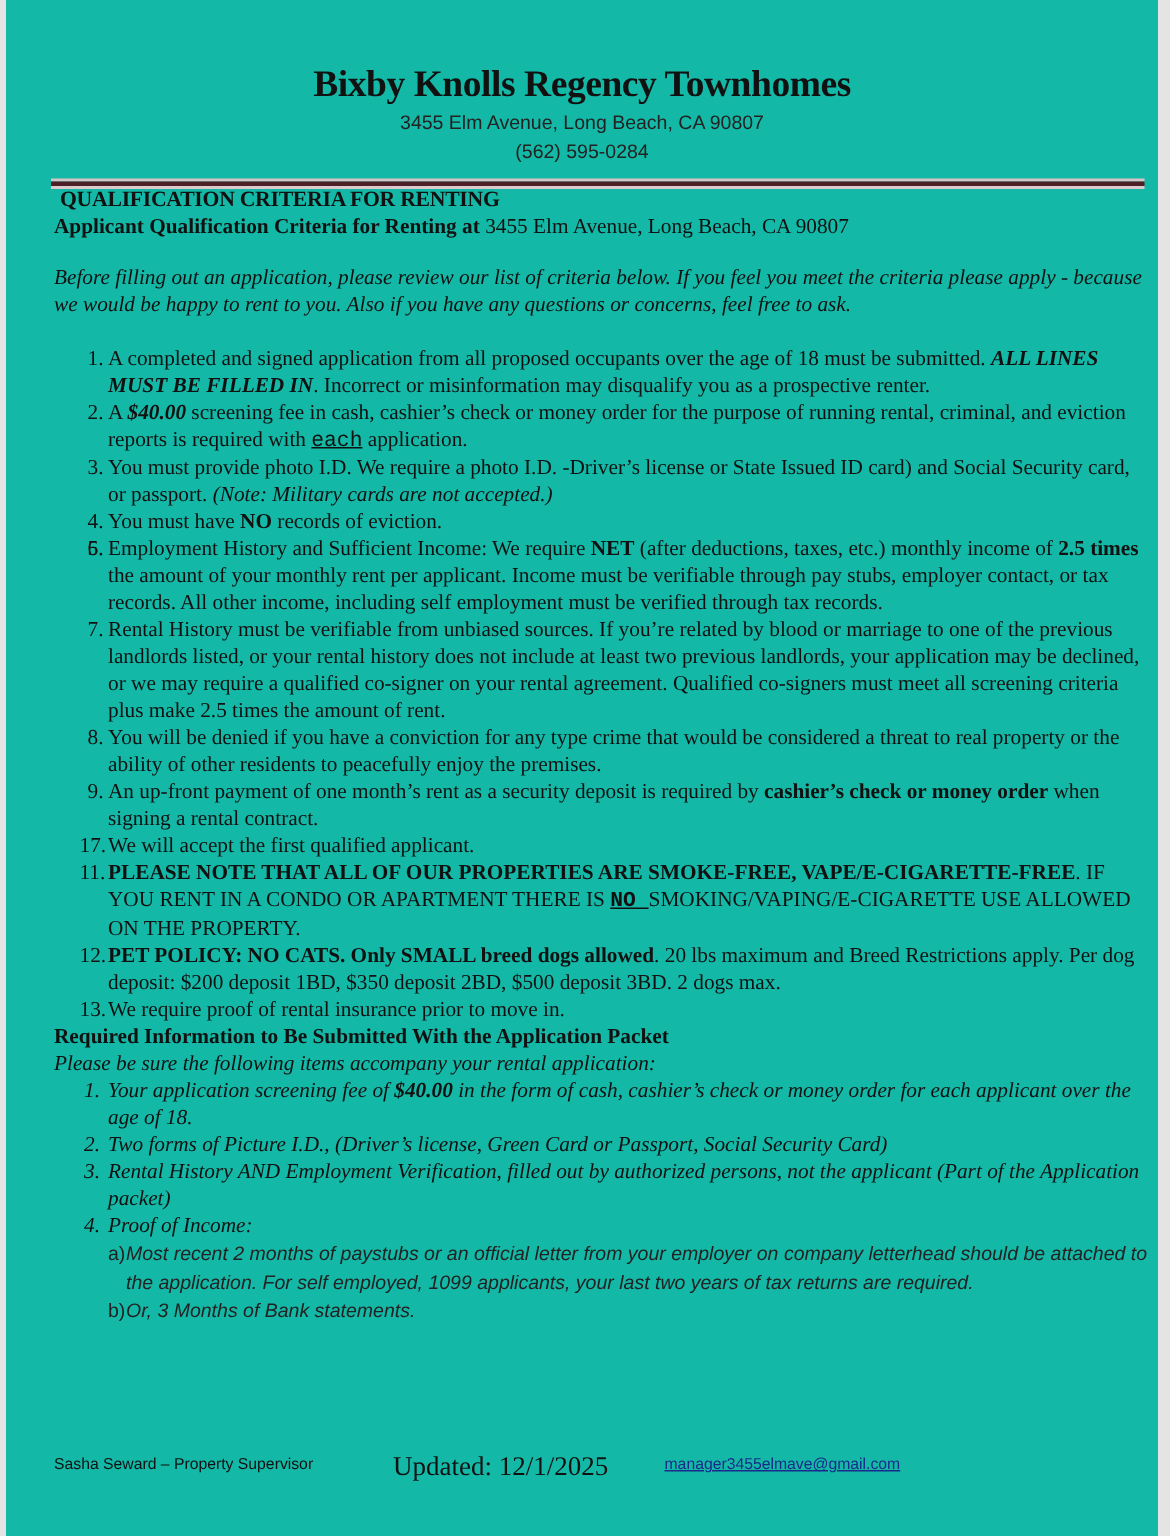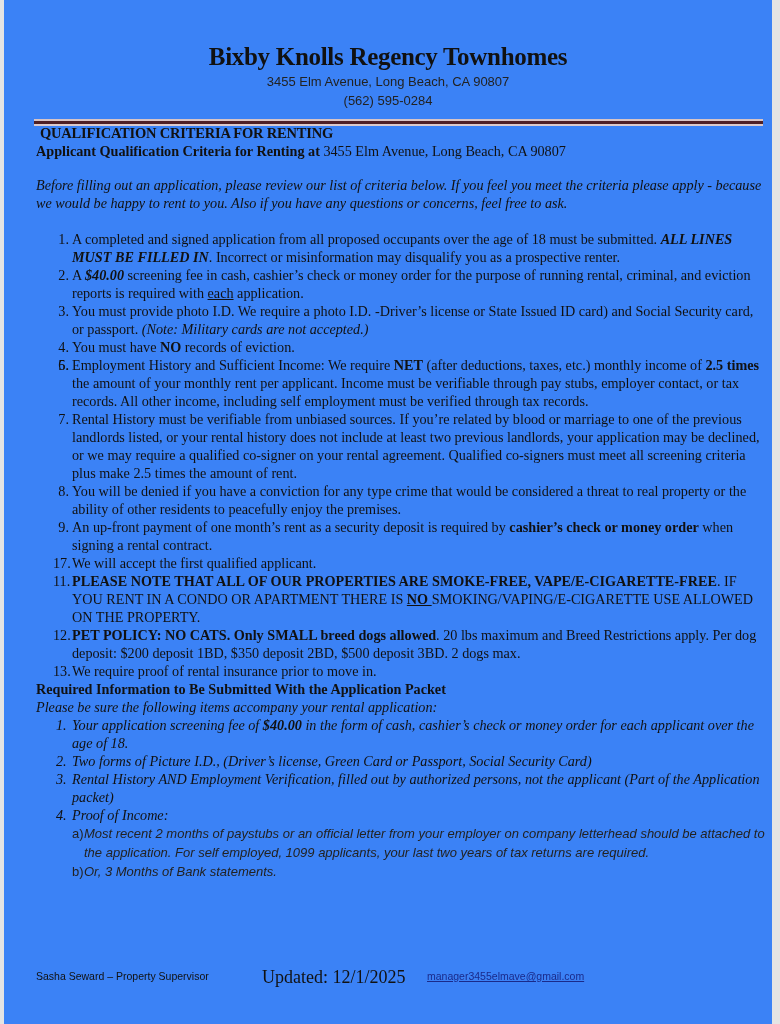--- a/index.html
+++ b/index.html
@@ -4,21 +4,21 @@
   <style>
     html, body { margin: 0; padding: 0; }
     body {
       width: 780px; height: 1024px; overflow: hidden;
       background: #e4e4e4;
       font-family: "Liberation Serif", serif;
       color: #111;
     }
     .page {
       position: absolute; left: 4px; top: 0; width: 768px; height: 1024px;
-      background: #3b82f6;
+      background: #14b8a6;
     }
     .header { text-align: center; padding-top: 42px; }
     .title {
       font-family: "Liberation Serif", serif; font-weight: bold;
       font-size: 25px; letter-spacing: -0.3px; line-height: 30px; color: #111;
     }
     .sub { font-family: "Liberation Sans", sans-serif; font-size: 13px; line-height: 19px; color: #222; }
     .rule { position: absolute; left: 30px; width: 729px; top: 119px; }
     .rule .l1 { height: 2px; background: #d8c4c6; }
     .rule .l2 { height: 3px; background: #4e1f25; }
@@ -33,25 +33,25 @@
     .req-heading { font-weight: bold; }
     .req-intro { font-style: italic; }
     ol.req { margin: 0; padding: 0; list-style: none; font-style: italic; }
     ol.req li { position: relative; padding-left: 36px; }
     ol.req li .num { position: absolute; left: 20px; }
     ol.sub { margin: 0; padding: 0; list-style: none; }
     ol.sub li { position: relative; padding-left: 48px; }
     ol.sub li .num { position: absolute; left: 36px; font-style: normal; }
     b, .b { font-weight: bold; }
     i, .i { font-style: italic; }
-    u, .u { text-decoration: underline; }
+    u, .u { text-decoration: underline; font-family: Liberation Mono, monospace; }
     .footer { position: absolute; top: 967px; left: 0; width: 704px; height: 20px; }
     .footer .sig { position: absolute; left: 32px; top: 3px; font-family: "Liberation Sans", sans-serif; font-size: 10.5px; }
     .footer .upd { position: absolute; left: 258px; top: 0; font-size: 18px; }
-    .footer .email { position: absolute; left: 423px; top: 3px; font-family: "Liberation Sans", sans-serif; font-size: 10.5px; color: #1a2a8a; text-decoration: underline; }
+    .footer .email { position: absolute; left: 439px; top: 3px; font-family: "Liberation Sans", sans-serif; font-size: 10.5px; color: #1a2a8a; text-decoration: underline; }
   </style>
 </head>
 <body>
 
 <div class="page">
   <div class="header">
     <div class="title">Bixby Knolls Regency Townhomes</div>
     <div class="sub">3455 Elm Avenue, Long Beach, CA 90807</div>
     <div class="sub">(562) 595-0284</div>
   </div>

